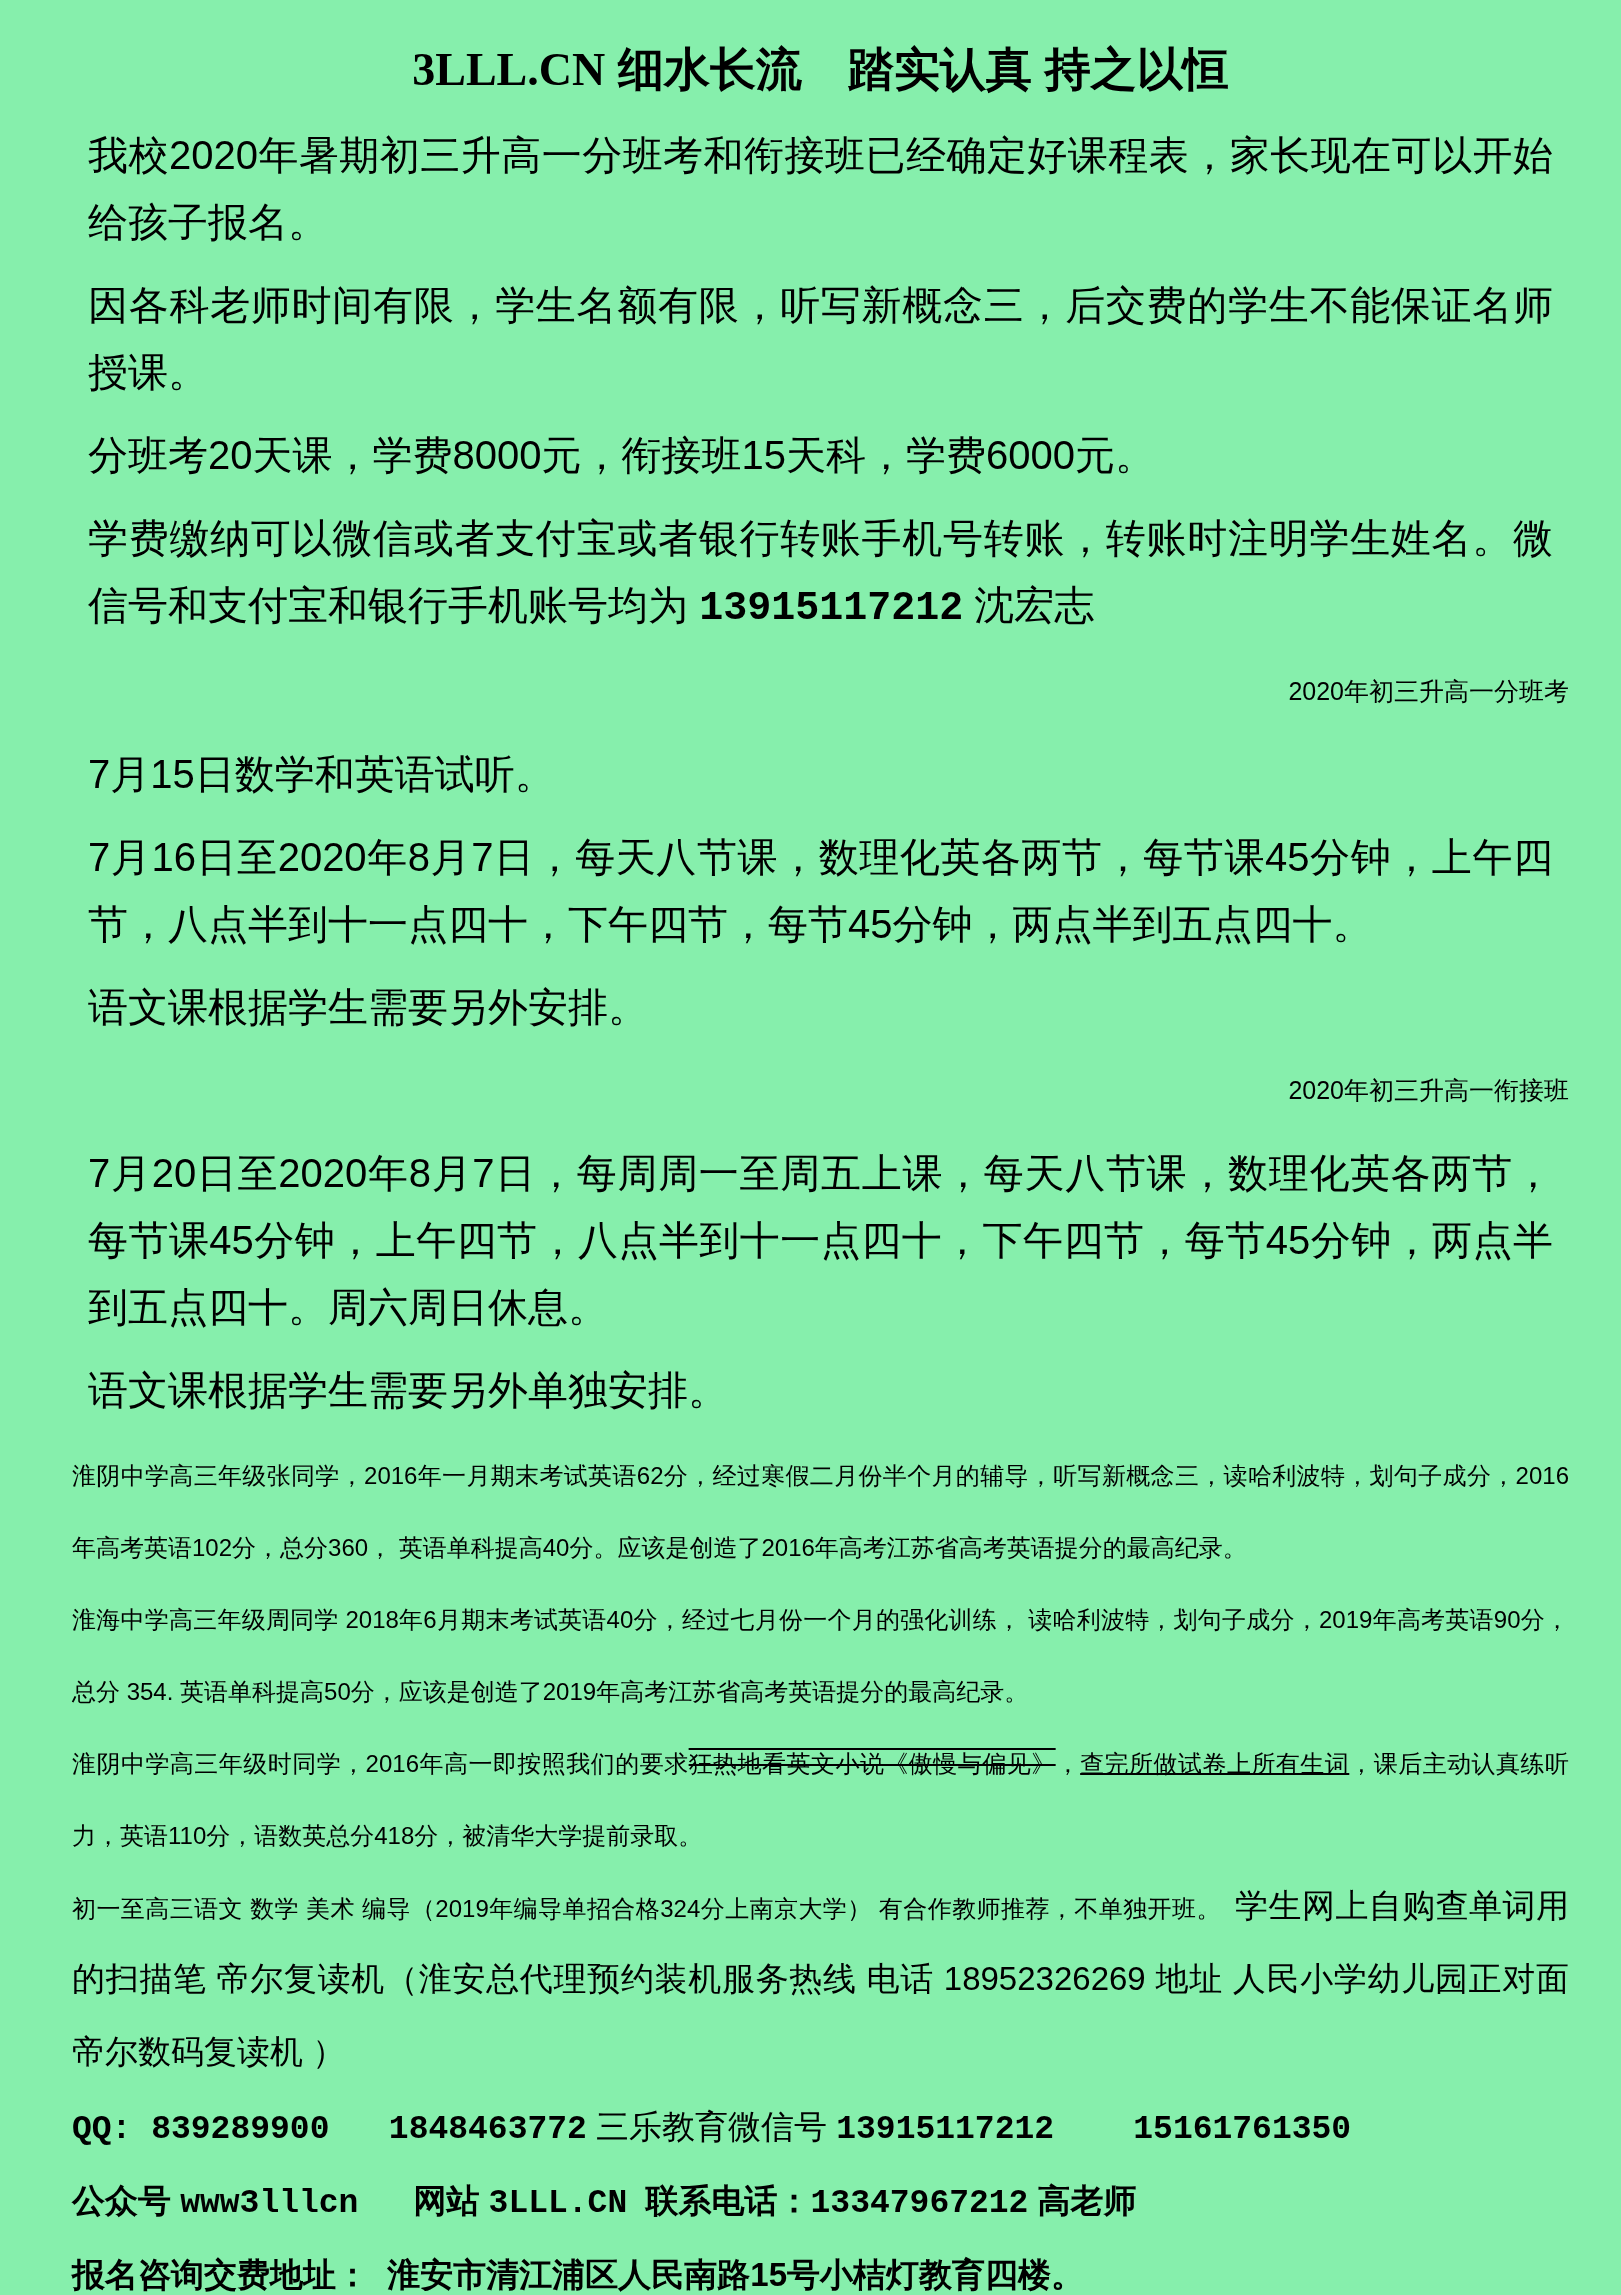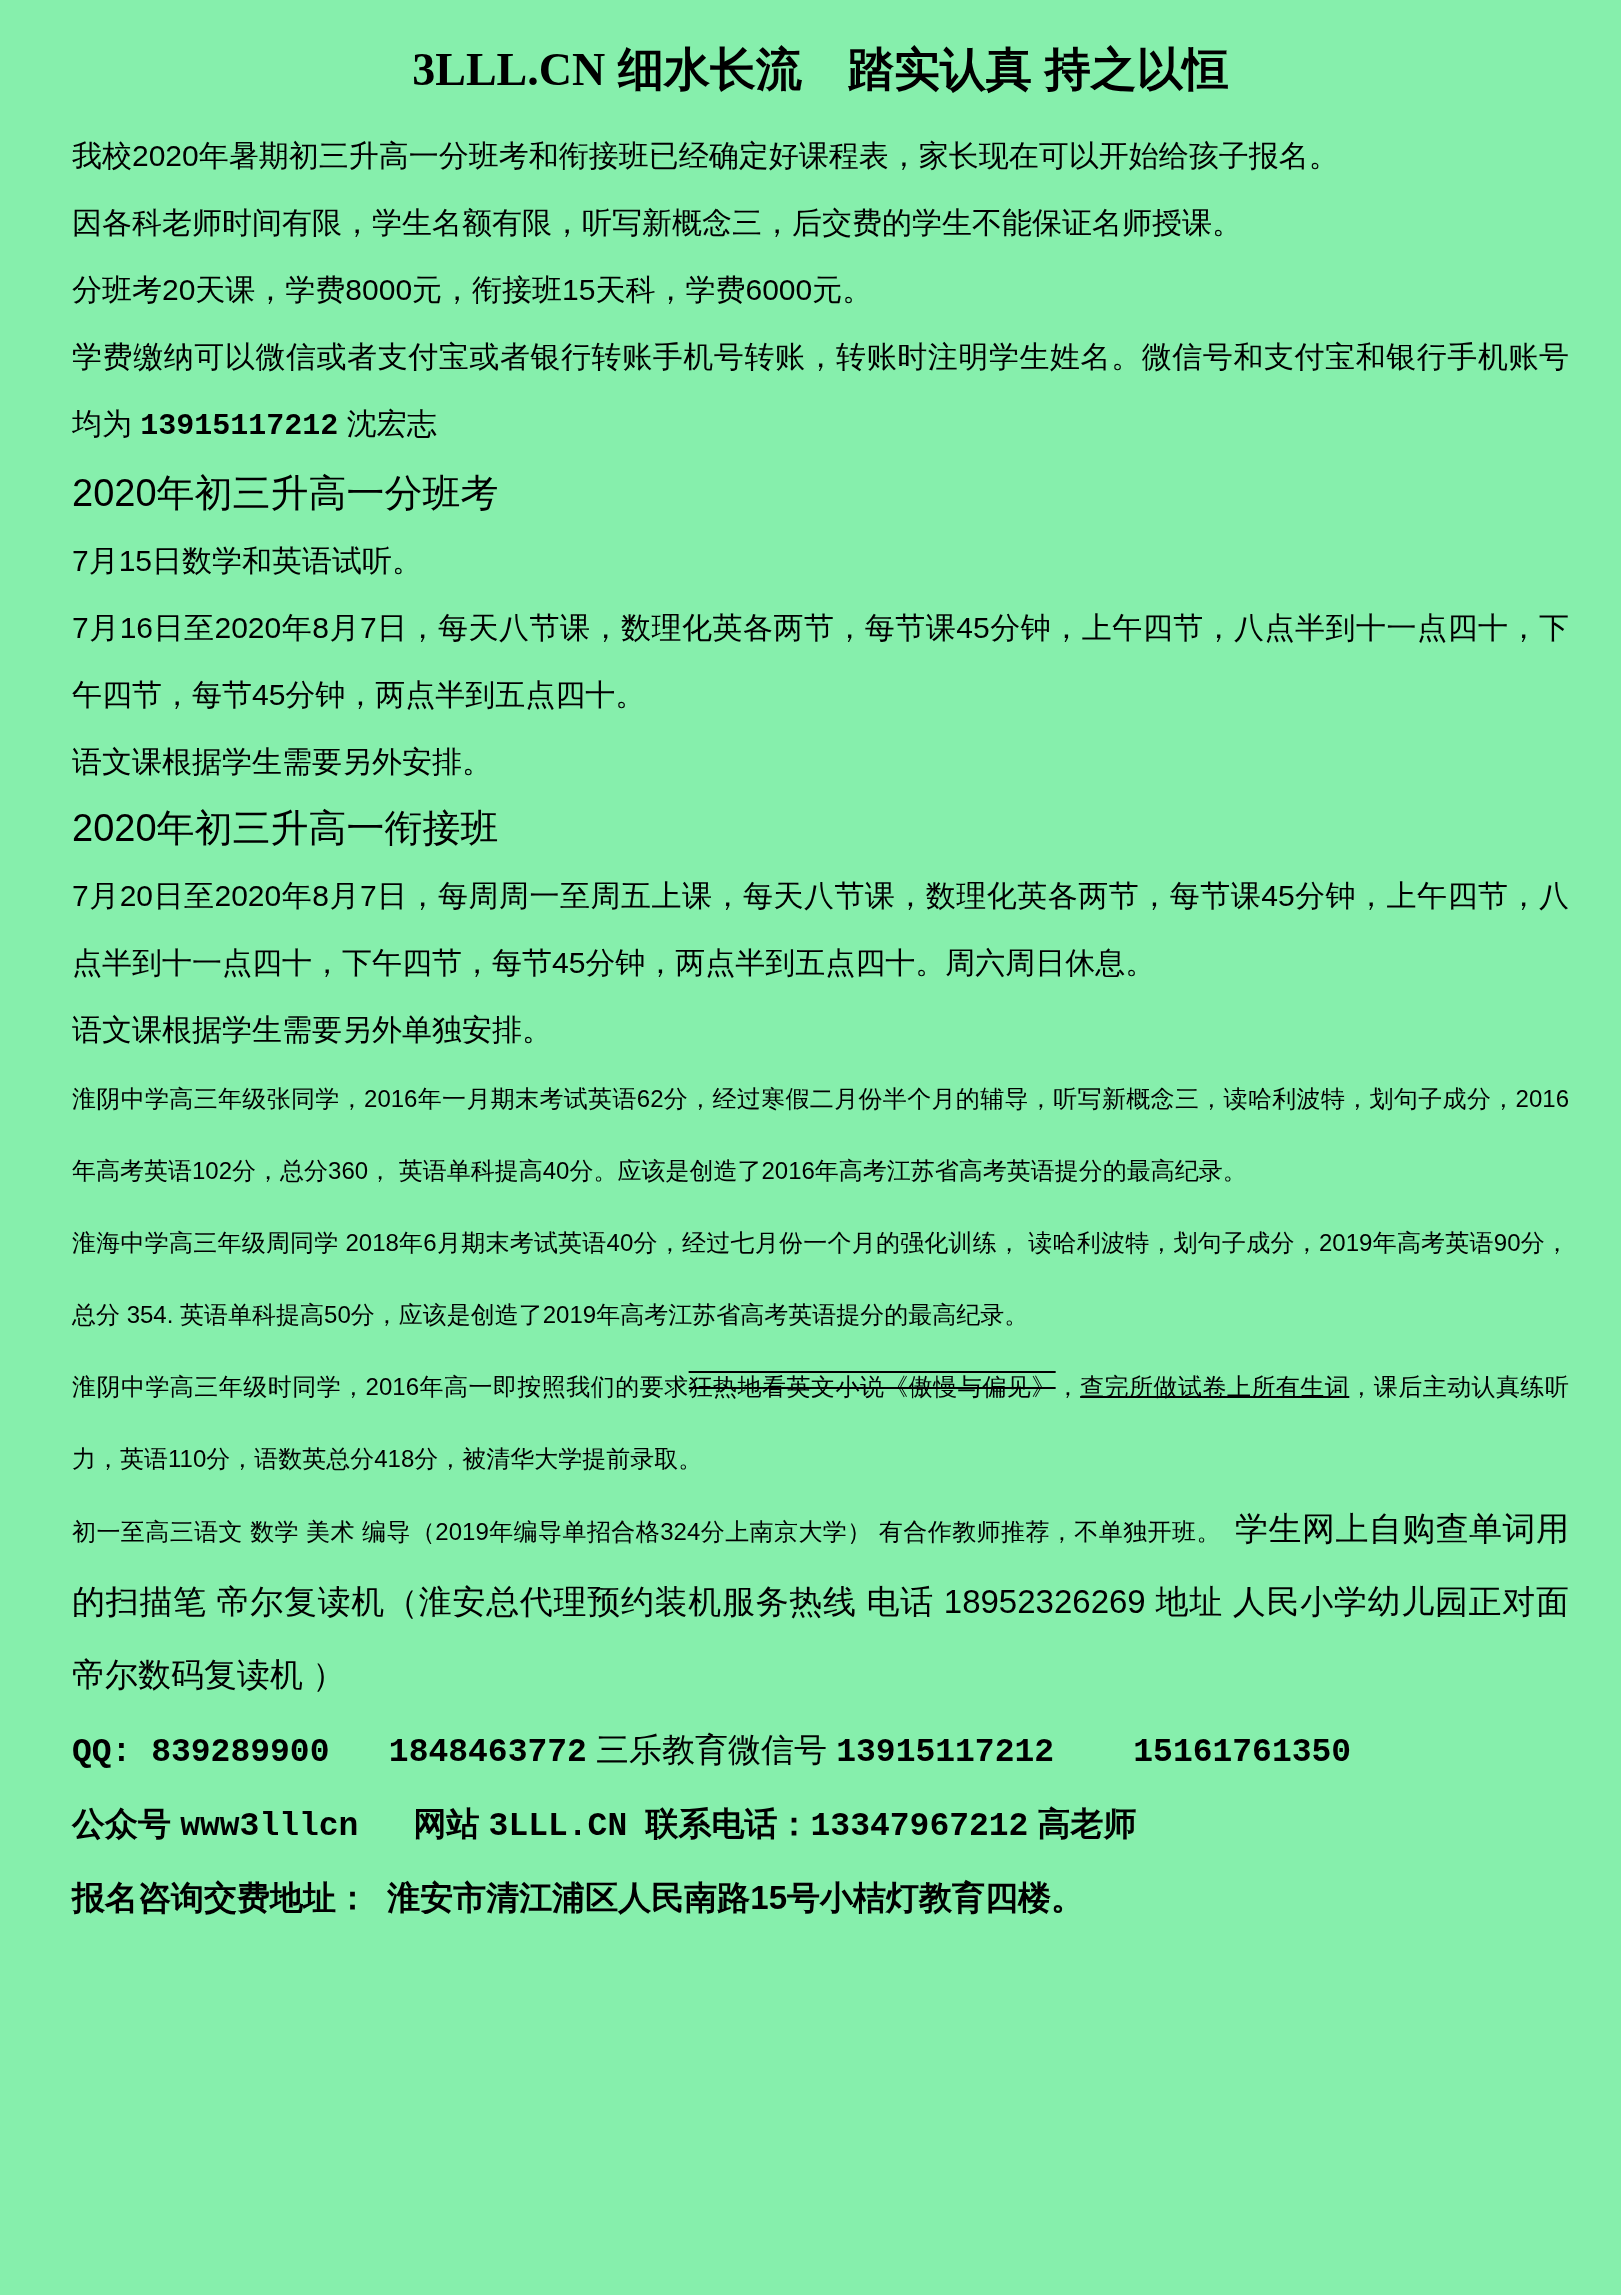--- a/index.html
+++ b/index.html
@@ -24,34 +24,34 @@
     text-align: center;
     font-size: 46px;
     font-weight: 700;
     line-height: 72px;
     white-space: pre-wrap;
   }
   .latin-serif {
     font-family: "Liberation Serif", serif;
   }
   .body-p {
-    margin: 0;
-    font-size: 30px;
+    margin: 16px;
+    font-size: 40px;
     font-weight: 400;
     line-height: 67px;
     text-align: justify;
     white-space: pre-wrap;
     word-break: break-all;
   }
   .center-heading {
     margin: 0;
-    font-size: 38px;
+    font-size: 25px;
     font-weight: 400;
     line-height: 67px;
-    text-align: left;
+    text-align: right;
     white-space: pre-wrap;
   }
   .success-heading {
     margin: 22px 0 10px 0;
     font-size: 27px;
     font-weight: 400;
     line-height: 43px;
     text-align: center;
   }
   .small-p {

